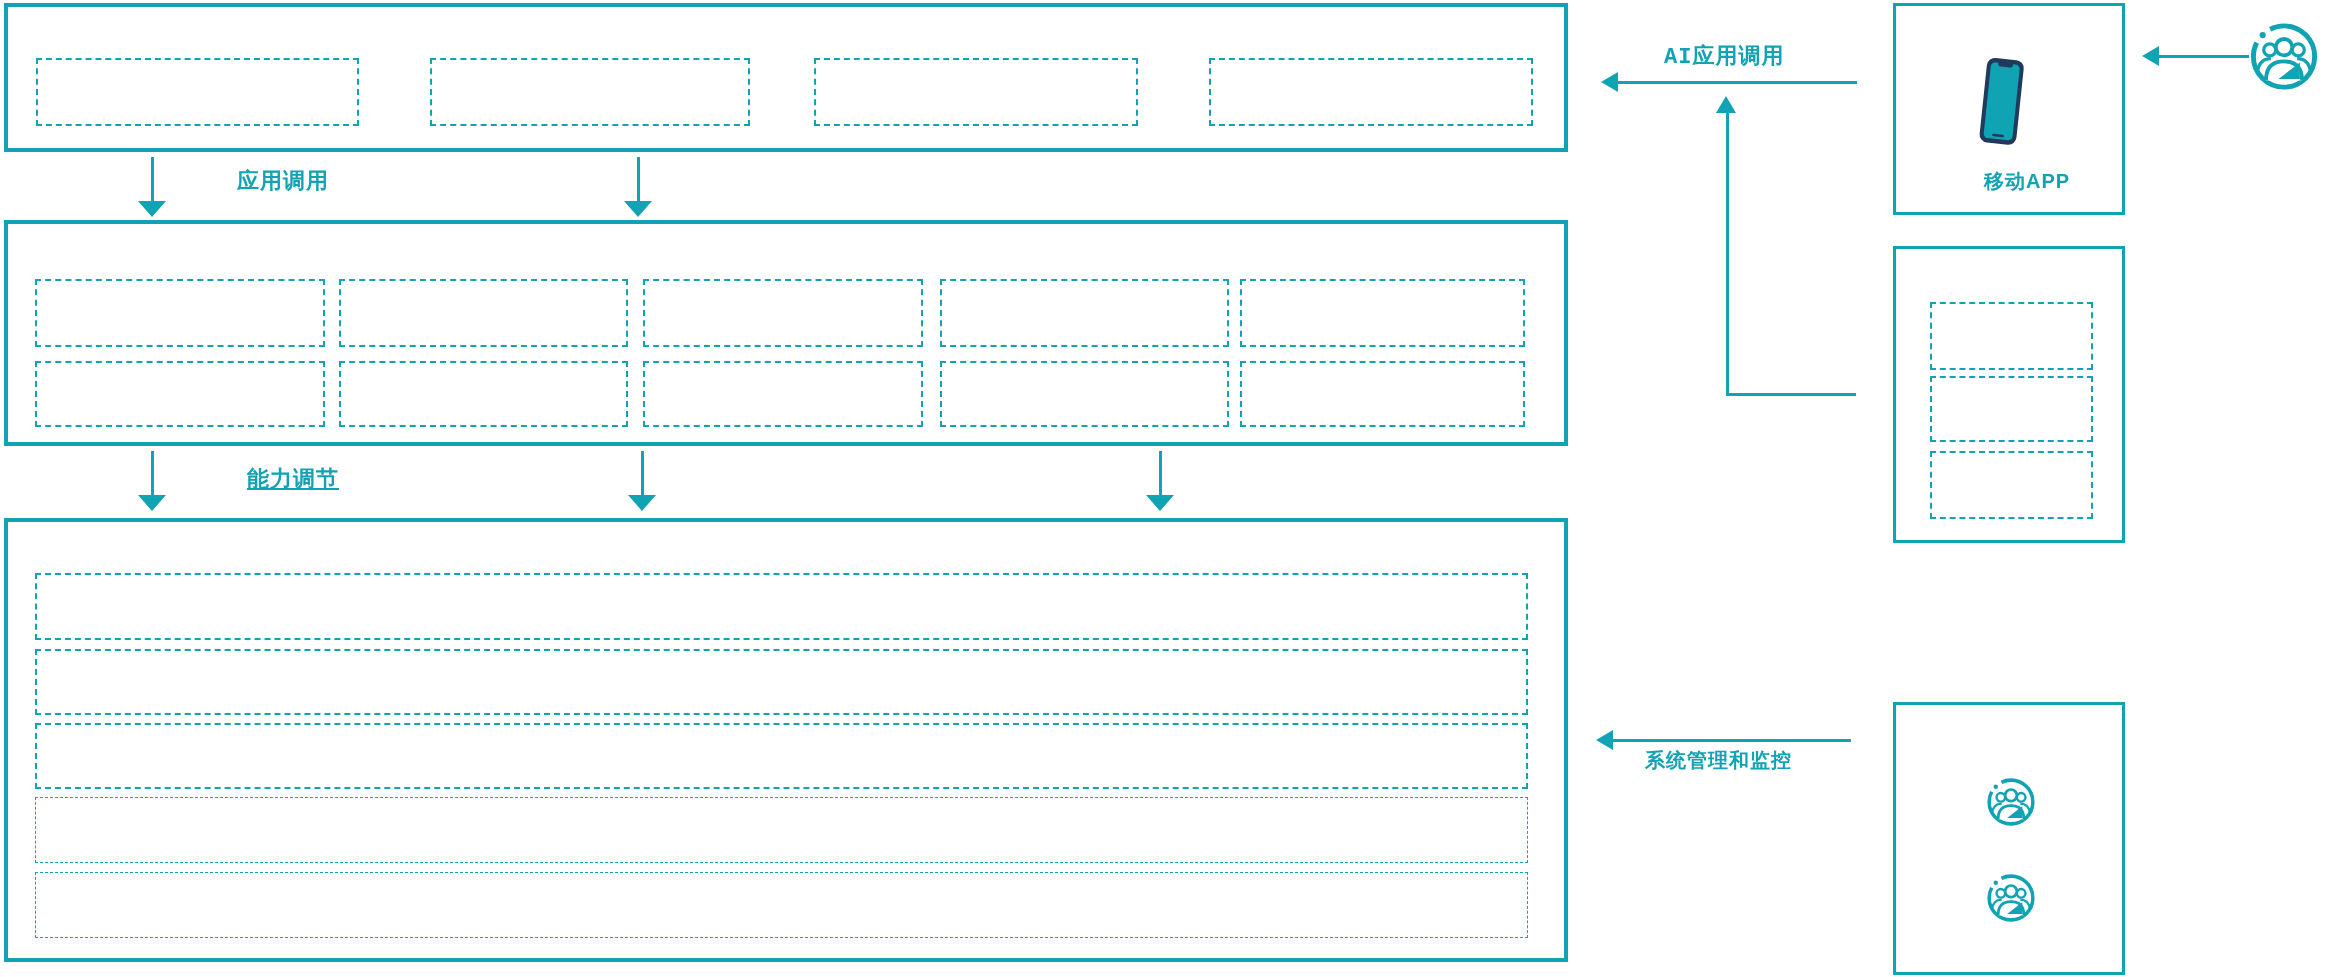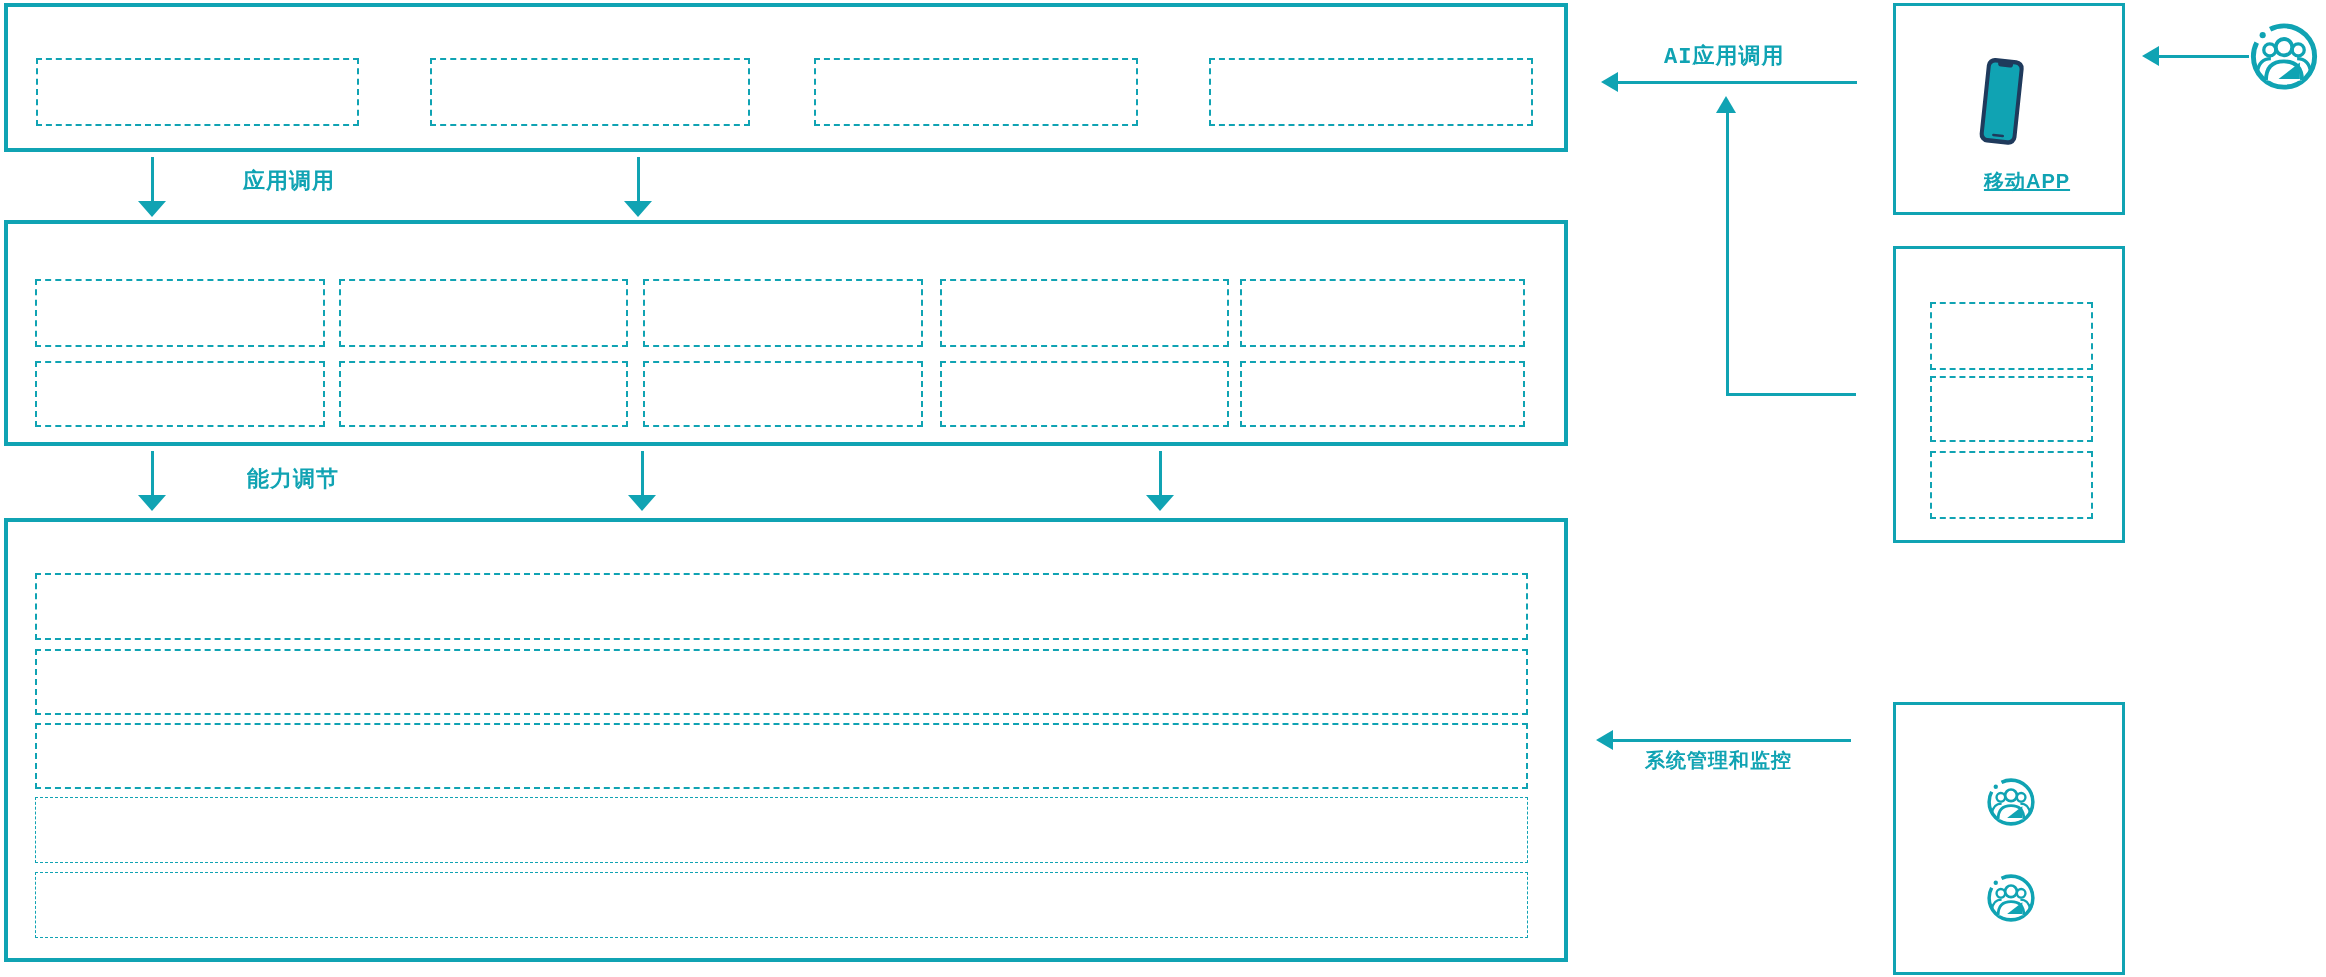--- a/index.html
+++ b/index.html
@@ -53,21 +53,21 @@
   <div class="box" style="left:4px;top:3px;width:1564px;height:149px;"></div>
   <div class="dash" style="left:36px;top:58px;width:323px;height:68px;"></div>
   <div class="dash" style="left:430px;top:58px;width:320px;height:68px;"></div>
   <div class="dash" style="left:814px;top:58px;width:324px;height:68px;"></div>
   <div class="dash" style="left:1209px;top:58px;width:324px;height:68px;"></div>
 
   <div class="vline" style="left:151px;top:157px;height:45px;"></div>
   <div class="ah ah-down" style="left:138px;top:201px;"></div>
   <div class="vline" style="left:637px;top:157px;height:45px;"></div>
   <div class="ah ah-down" style="left:624px;top:201px;"></div>
-  <div class="lbl" style="left:243px;top:169px;">应用调用</div>
+  <div class="lbl" style="left:237px;top:169px;">应用调用</div>
 
   <div class="box" style="left:4px;top:220px;width:1564px;height:226px;"></div>
 
   <div class="dash" style="left:35px;top:279px;width:290px;height:68px;"></div>
   <div class="dash" style="left:339px;top:279px;width:289px;height:68px;"></div>
   <div class="dash" style="left:643px;top:279px;width:280px;height:68px;"></div>
   <div class="dash" style="left:940px;top:279px;width:289px;height:68px;"></div>
   <div class="dash" style="left:1240px;top:279px;width:285px;height:68px;"></div>
 
   <div class="dash" style="left:35px;top:361px;width:290px;height:66px;"></div>
@@ -75,21 +75,21 @@
   <div class="dash" style="left:643px;top:361px;width:280px;height:66px;"></div>
   <div class="dash" style="left:940px;top:361px;width:289px;height:66px;"></div>
   <div class="dash" style="left:1240px;top:361px;width:285px;height:66px;"></div>
 
   <div class="vline" style="left:151px;top:451px;height:45px;"></div>
   <div class="ah ah-down" style="left:138px;top:495px;"></div>
   <div class="vline" style="left:641px;top:451px;height:45px;"></div>
   <div class="ah ah-down" style="left:628px;top:495px;"></div>
   <div class="vline" style="left:1159px;top:451px;height:45px;"></div>
   <div class="ah ah-down" style="left:1146px;top:495px;"></div>
-  <div class="lbl" style="left:247px;top:467px;">能力调节</div>
+  <div class="lbl" style="left:247px;top:467px;text-decoration:underline;">能力调节</div>
 
   <div class="box" style="left:4px;top:518px;width:1564px;height:444px;"></div>
   <div class="dash" style="left:35px;top:573px;width:1493px;height:67px;"></div>
   <div class="dash" style="left:35px;top:649px;width:1493px;height:66px;"></div>
   <div class="dash" style="left:35px;top:723px;width:1493px;height:66px;"></div>
   <div class="dash fine" style="left:35px;top:797px;width:1493px;height:66px;"></div>
   <div class="dash fine" style="left:35px;top:872px;width:1493px;height:66px;"></div>
 
   <div class="lbl" style="left:1664px;top:46px;font-family:Liberation Mono, monospace;">AI应用调用</div>
   <div class="hline" style="left:1618px;top:81px;width:239px;"></div>
@@ -101,21 +101,21 @@
 
   <div class="sbox" style="left:1893px;top:3px;width:232px;height:212px;"></div>
   <div class="icon-wrap" style="left:1981px;top:57px;width:44px;height:92px;transform:rotate(6deg);">
     <svg viewBox="0 0 44 92" width="44" height="92">
       <rect x="2" y="2" width="37" height="85" rx="8" fill="var(--phone_dark)"></rect>
       <rect x="6" y="6.5" width="29" height="76" rx="4.5" fill="var(--accent)"></rect>
       <rect x="13" y="3.5" width="15" height="6.5" rx="3.2" fill="var(--phone_dark)"></rect>
       <rect x="14.5" y="77.5" width="12" height="2.6" rx="1.3" fill="var(--phone_dark)"></rect>
     </svg>
   </div>
-  <div class="lbl small center-text" style="left:1893px;top:170px;width:268px;text-decoration:underline;">移动APP</div>
+  <div class="lbl small center-text" style="left:1893px;top:170px;width:268px;">移动APP</div>
 
   <div class="sbox" style="left:1893px;top:246px;width:232px;height:297px;"></div>
   <div class="dash" style="left:1930px;top:302px;width:163px;height:68px;"></div>
   <div class="dash" style="left:1930px;top:376px;width:163px;height:66px;"></div>
   <div class="dash" style="left:1930px;top:451px;width:163px;height:68px;"></div>
 
   <div class="hline" style="left:1613px;top:739px;width:238px;"></div>
   <div class="ah ah-left" style="left:1596px;top:730px;"></div>
   <div class="lbl small" style="left:1645px;top:749px;">系统管理和监控</div>
 

